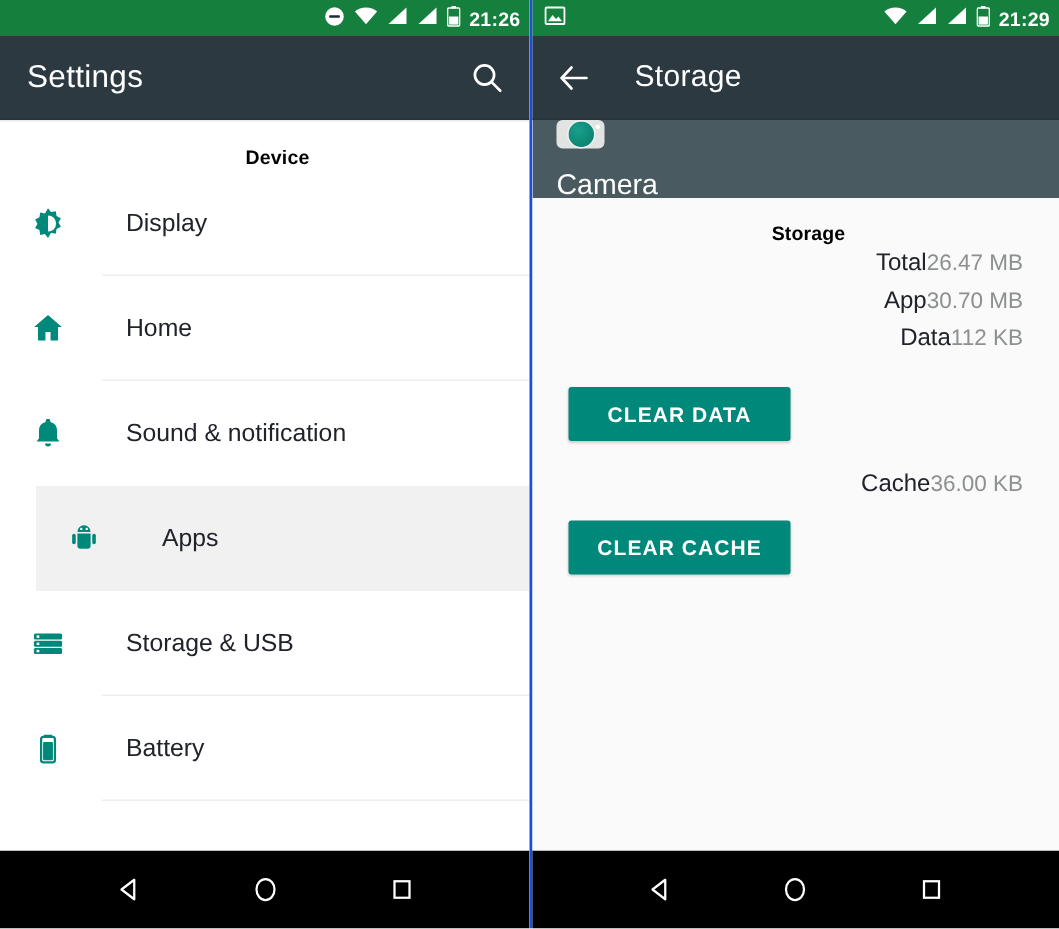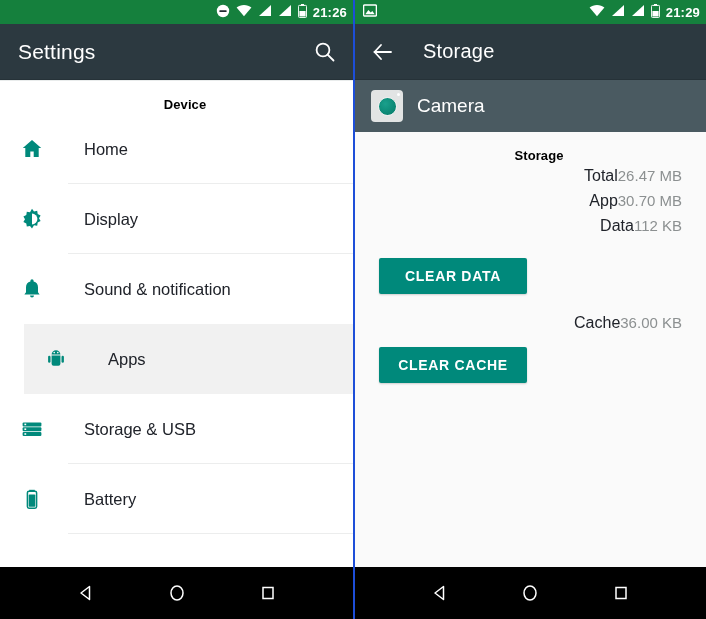--- a/index.html
+++ b/index.html
@@ -56,22 +56,22 @@
   .row.selected { background: #f1f1f1; margin-left: 24px; }
   .row .icon-wrap { width: 52px; display: flex; align-items: center; justify-content: flex-start; padding-left: 4px; }
   .row .label { font-size: 16.5px; color: #20232a; padding-left: 16px; }
   .row .divider {
     position: absolute; left: 68px; right: 0; bottom: 0;
     height: 1px; background: #eceded;
   }
 
   
   .app-header {
-    height: 52px; background: #4a5a61; display: flex; align-items: center;
-    padding: 0 16px; gap: 14px;
+    height: 52px; background: #4a5a61; display: flex; align-items: flex-start;
+    padding: 0 16px; gap: 14px; flex-direction: column;
   }
   .app-icon {
     width: 32px; height: 32px; border-radius: 4px; background: #e2e4e4;
     display: flex; align-items: center; justify-content: center; position: relative;
   }
   .app-icon .lens {
     width: 19px; height: 19px; border-radius: 50%;
     background: radial-gradient(circle at 38% 34%, #1aa08c 0%, #0d8b78 55%, #0a7a68 100%);
     border: 1.5px solid #eef0f0;
   }
@@ -161,35 +161,35 @@
       </span>
     </div>
 
     <div class="content left-body">
 
       <div class="section-header">Device</div>
 
       <div class="row">
         <span class="icon-wrap">
           <svg width="24" height="24" viewBox="0 0 24 24">
-              <path d="M12 3 2.8 11h2.5v9h5v-5.6h3.4V20h5v-9h2.5z" fill="#00897b"></path>
-            </svg>
-        </span>
-        <span class="label">Home</span>
-        <span class="divider"></span>
-      </div>
-
-      <div class="row">
-        <span class="icon-wrap">
-          <svg width="24" height="24" viewBox="0 0 24 24">
             <path d="M12 1.8 14 4.4l3.2-.6.5 3.2 2.9 1.5-1.6 2.8 1.6 2.8-2.9 1.5-.5 3.2-3.2-.6L12 21.6 10 19l-3.2.6-.5-3.2L3.4 15 5 12.2 3.4 9.4l2.9-1.5.5-3.2L10 5.3z" fill="#00897b"></path>
             <path d="M12 6.6a5.4 5.4 0 0 1 0 10.8z" fill="#ffffff"></path>
           </svg>
         </span>
         <span class="label">Display</span>
+        <span class="divider"></span>
+      </div>
+
+      <div class="row">
+        <span class="icon-wrap">
+          <svg width="24" height="24" viewBox="0 0 24 24">
+              <path d="M12 3 2.8 11h2.5v9h5v-5.6h3.4V20h5v-9h2.5z" fill="#00897b"></path>
+            </svg>
+        </span>
+        <span class="label">Home</span>
         <span class="divider"></span>
       </div>
 
       <div class="row nodiv">
         <span class="icon-wrap">
           <svg width="24" height="24" viewBox="0 0 24 24">
               <path d="M12 2.2a1.6 1.6 0 0 1 1.6 1.6v.6A6 6 0 0 1 18 10.2v5l1.6 2.2H4.4L6 15.2v-5a6 6 0 0 1 4.4-5.8v-.6A1.6 1.6 0 0 1 12 2.2z" fill="#00897b"></path>
               <path d="M10 18.6h4a2 2 0 0 1-4 0z" fill="#00897b"></path>
             </svg>
         </span>

